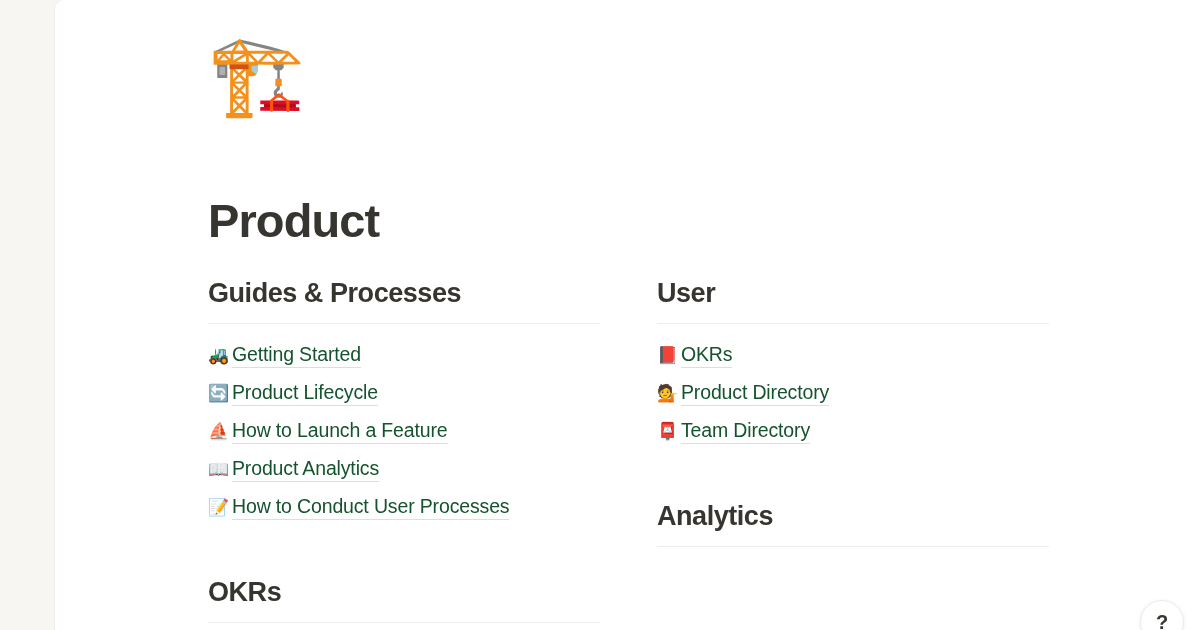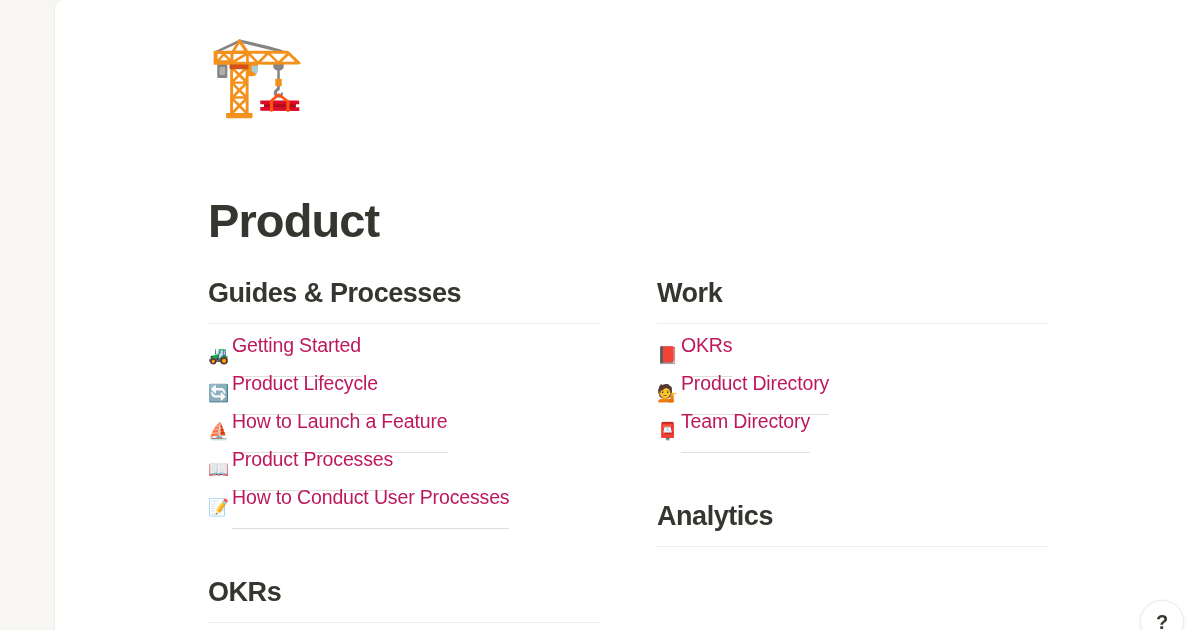--- a/index.html
+++ b/index.html
@@ -121,25 +121,25 @@
     font-size: 17px;
     line-height: 1;
     width: 24px;
     flex: 0 0 24px;
     text-align: left;
     user-select: none;
   }
 
   .link-label {
     font-size: 19.5px;
-    color: #be185d;
+    color: #14532d;
     letter-spacing: -0.15px;
     text-decoration: none;
     border-bottom: 1px solid #dfdedb;
-    padding-bottom: 19px;
+    padding-bottom: 1px;
     line-height: 1.25;
     white-space: nowrap;
   }
 
   
   .help-button {
     position: absolute;
     right: 16px;
     bottom: -14px;
     width: 44px;
@@ -187,40 +187,40 @@
               <li class="link-row">
                 <span class="link-emoji">🔄</span>
                 <a class="link-label" href="#">Product Lifecycle</a>
               </li>
               <li class="link-row">
                 <span class="link-emoji">⛵</span>
                 <a class="link-label" href="#">How to Launch a Feature</a>
               </li>
               <li class="link-row">
                 <span class="link-emoji">📖</span>
-                <a class="link-label" href="#">Product Processes</a>
+                <a class="link-label" href="#">Product Analytics</a>
               </li>
               <li class="link-row">
                 <span class="link-emoji">📝</span>
                 <a class="link-label" href="#">How to Conduct User Processes</a>
               </li>
             </ul>
           </div>
 
           <div class="section">
             <h2 class="section-heading">OKRs</h2>
             <div class="section-divider"></div>
           </div>
 
         </div>
 
         <div class="column">
 
           <div class="section">
-            <h2 class="section-heading">Work</h2>
+            <h2 class="section-heading">User</h2>
             <div class="section-divider"></div>
             <ul class="link-list">
               <li class="link-row">
                 <span class="link-emoji">📕</span>
                 <a class="link-label" href="#">OKRs</a>
               </li>
               <li class="link-row">
                 <span class="link-emoji">💁</span>
                 <a class="link-label" href="#">Product Directory</a>
               </li>

